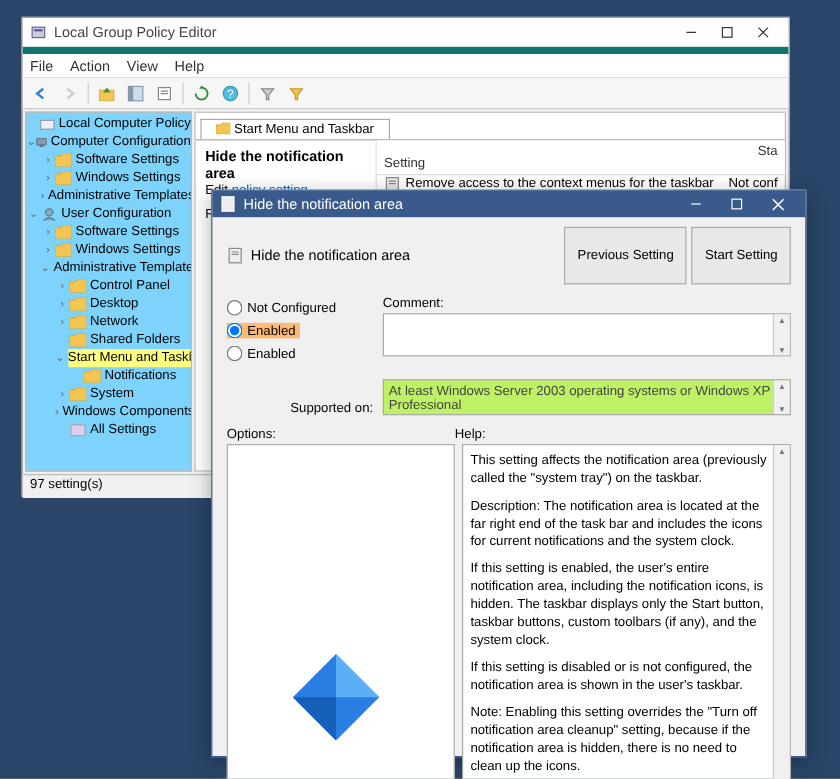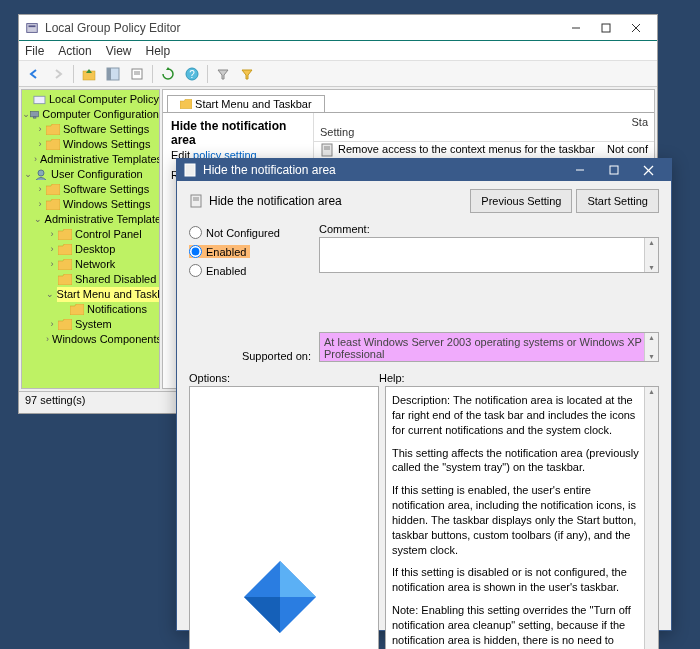--- a/index.html
+++ b/index.html
@@ -22,33 +22,33 @@
     height: 400px;
     background: #f0f0f0;
     border: 1px solid #a0a0a0;
   }
   .titlebar {
     height: 26px;
     display: flex;
     align-items: center;
     padding: 12px 6px;
     background: #fff;
-    border-bottom: 1px solid #0f766e;
+    border-bottom: 6px solid #0f766e;
   }
   .titlebar .icon { width: 14px; height: 14px; margin-right: 6px; }
   .title-text { flex: 1; font-size: 12px; color: #444; }
   .winbtn { width: 30px; height: 20px; display: flex; align-items: center; justify-content: center; font-size: 11px; color: #333; }
   .winbtn svg{width:10px;height:10px;}
   .menubar { height: 20px; background: #fff; display: flex; align-items: center; padding: 0 6px; gap: 14px; font-size: 12px; color: #333; border-bottom: 1px solid #e0e0e0;}
   .toolbar { height: 26px; background: #f6f6f6; display: flex; align-items: center; padding: 0 4px; gap: 2px; border-bottom: 1px solid #ccc;}
   .tbtn { width: 22px; height: 22px; display: flex; align-items: center; justify-content: center;}
   .body-split { display: flex; height: 304px; }
   .tree {
     width: 175px;
-    background: #bef264;
+    background: #7dd3fc;
     border: 1px solid #bbb;
     margin: 2px;
     overflow: hidden;
     font-size: 11px;
     line-height: 15px;
     padding: 2px 0;
   }
   .tree .row { display: flex; align-items: center; white-space: nowrap; }
   .tree .chev { width: 12px; text-align: center; color: #666; font-size: 9px;}
   .tree .fldr { width:14px;height:11px; margin-right:3px;}
@@ -92,33 +92,33 @@
     height:28px;background:#395a8a;color:#fff;display:flex;align-items:center;padding:0 6px;font-size:12px;
   }
   .dlg-titlebar .icon{width:14px;height:14px;margin-right:6px;}
   .dlg-titlebar .t{flex:1;}
   .dlg-winbtn{width:34px;height:22px;display:flex;align-items:center;justify-content:center;color:#fff;}
   .dlg-close{background:transparent;}
   .dlg-body{flex:1;padding:8px 12px;display:flex;flex-direction:column;}
   .dlg-row1{display:flex;align-items:center;margin-bottom:4px;}
   .dlg-row1 .icon{width:14px;height:14px;margin-right:6px;}
   .dlg-row1 .spacer{flex:1;}
-  .navbtn{border:1px solid #aaa;background:#e8e8e8;padding:5px 10px;font-size:11px;margin-left:4px;}
+  .navbtn{border:1px solid #aaa;background:#e8e8e8;padding:17px 10px;font-size:11px;margin-left:4px;}
   .state-row{display:flex;margin:6px 0;}
   .state-col{width:130px;}
   .radio-row{display:flex;align-items:center;margin:3px 0;font-size:11px;}
   .radio-row input{margin:0 4px 0 0;}
   .radio-row.hl{background:#fdba74;display:inline-flex;padding:0 4px 0 0;}
   .comment-col{flex:1;display:flex;flex-direction:column;}
   .comment-col .lbl{font-size:11px;margin-bottom:2px;}
   .comment-box{border:1px solid #aaa;background:#fff;height:36px;position:relative;}
   .scroll-stub{position:absolute;right:0;top:0;bottom:0;width:14px;background:#f0f0f0;border-left:1px solid #ccc;display:flex;flex-direction:column;justify-content:space-between;align-items:center;font-size:8px;color:#777;}
   .supported-row{display:flex;align-items:flex-end;margin:6px 0 10px 0;}
   .supported-row .lbl{width:130px;text-align:right;padding-right:8px;font-size:11px;padding-top:3px;}
-  .supported-box{flex:1;border:1px solid #aaa;background:#f0abfc;padding:3px 4px;font-size:11px;color:#444;height:30px;position:relative;margin-top:40px;}
+  .supported-box{flex:1;border:1px solid #aaa;background:#bef264;padding:3px 4px;font-size:11px;color:#444;height:30px;position:relative;}
   .dlg-headers{display:flex;font-size:11px;margin-bottom:2px;}
   .dlg-headers .h1{width:190px;}
   .dlg-split{display:flex;flex:1;gap:6px;min-height:0;}
   .options-box{width:190px;border:1px solid #aaa;background:#fff;position:relative;}
   .help-box{flex:1;border:1px solid #aaa;background:#fff;padding:6px 18px 6px 6px;font-size:11px;line-height:1.35;position:relative;overflow:hidden;}
   .help-box p{margin:0 0 8px 0;}
   .dlg-buttons{display:flex;justify-content:flex-end;gap:6px;padding:10px 12px;}
   .watermark{position:absolute;left:50px;bottom:40px;width:80px;height:80px;}
   
   
@@ -302,21 +302,21 @@
           <svg class="fldr folder-svg" viewBox="0 0 14 11">
             <path d="M0 2 L5 2 L6 0 L14 0 L14 11 L0 11 Z"></path>
           </svg>
           <span class="lbl">Network</span>
         </div>
       <div class="row pad2">
           <span class="chev"></span>
           <svg class="fldr folder-svg" viewBox="0 0 14 11">
             <path d="M0 2 L5 2 L6 0 L14 0 L14 11 L0 11 Z"></path>
           </svg>
-          <span class="lbl">Shared Disabled</span>
+          <span class="lbl">Shared Folders</span>
         </div>
       <div class="row pad2">
           <span class="chev">⌄</span>
           <svg class="fldr folder-svg" viewBox="0 0 14 11">
             <path d="M0 2 L5 2 L6 0 L14 0 L14 11 L0 11 Z"></path>
           </svg>
           <span class="lbl hl">Start Menu and Taskbar</span>
         </div>
       <div class="row pad3">
           <span class="chev"></span>
@@ -331,20 +331,27 @@
             <path d="M0 2 L5 2 L6 0 L14 0 L14 11 L0 11 Z"></path>
           </svg>
           <span class="lbl">System</span>
         </div>
       <div class="row pad2">
           <span class="chev">›</span>
           <svg class="fldr folder-svg" viewBox="0 0 14 11">
             <path d="M0 2 L5 2 L6 0 L14 0 L14 11 L0 11 Z"></path>
           </svg>
           <span class="lbl">Windows Components</span>
+        </div>
+      <div class="row pad2">
+          <span class="chev"></span>
+          <svg class="fldr" viewBox="0 0 14 11">
+            <rect x="1" y="1" width="12" height="9" fill="#dce" stroke="#9ab"></rect>
+          </svg>
+          <span class="lbl">All Settings</span>
         </div>
     </div>
 
     <div class="right-pane">
       <div class="tabhdr">
           <div class="tab"><svg width="12" height="10" style="vertical-align:-1px" viewBox="0 0 14 11">
               <path d="M0 2 L5 2 L6 0 L14 0 L14 11 L0 11 Z" class="folder-svg"></path>
             </svg> <span>Start Menu and Taskbar</span></div>
         </div>
       <div style="display:flex;flex:1;border-top:1px solid #aaa;">
@@ -468,22 +475,22 @@
     </div>
     <div class="dlg-split">
       <div class="options-box">
         <svg class="watermark" viewBox="0 0 100 100">
           <polygon points="50,5 95,50 50,95 5,50" fill="#2a7de1"></polygon>
           <polygon points="50,5 95,50 50,50" fill="#5bb0f5"></polygon>
           <polygon points="5,50 50,50 50,95" fill="#1560b8"></polygon>
         </svg>
       </div>
       <div class="help-box">
+        <p>This setting affects the notification area (previously called the "system tray") on the taskbar.</p>
         <p>Description: The notification area is located at the far right end of the task bar and includes the icons for current notifications and the system clock.</p>
-        <p>This setting affects the notification area (previously called the "system tray") on the taskbar.</p>
         <p>If this setting is enabled, the user's entire notification area, including the notification icons, is hidden. The taskbar displays only the Start button, taskbar buttons, custom toolbars (if any), and the system clock.</p>
         <p>If this setting is disabled or is not configured, the notification area is shown in the user's taskbar.</p>
         <p>Note: Enabling this setting overrides the "Turn off notification area cleanup" setting, because if the notification area is hidden, there is no need to clean up the icons.</p>
         <div class="scroll-stub">
             <span>▴</span>
             <span>▾</span>
           </div>
       </div>
     </div>
   </div>

